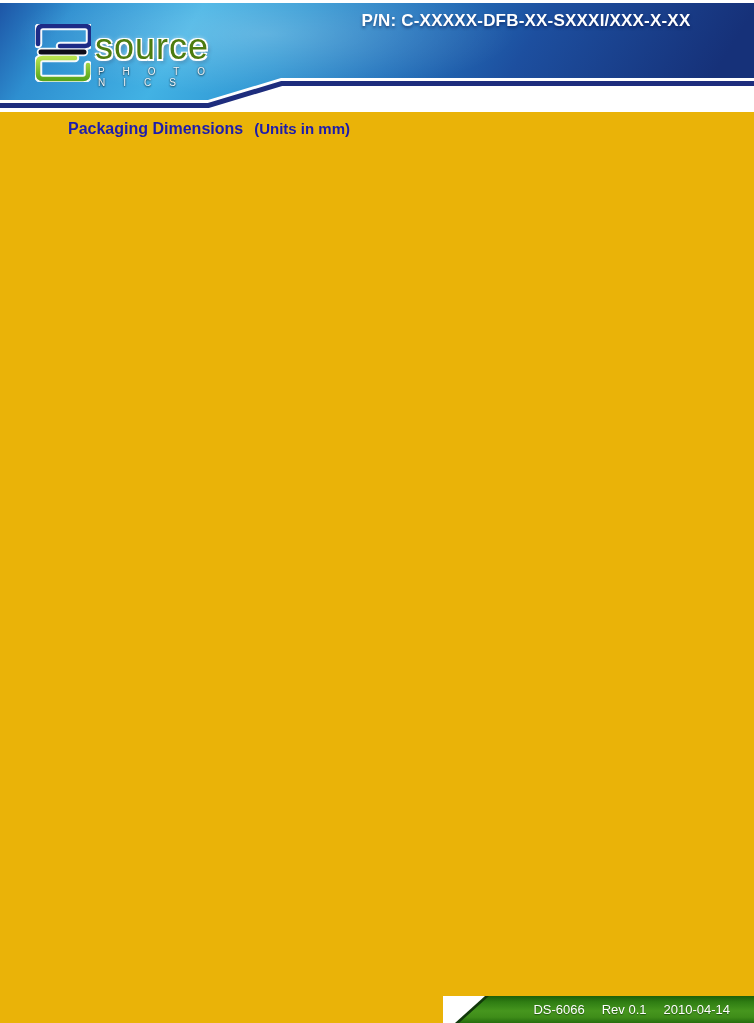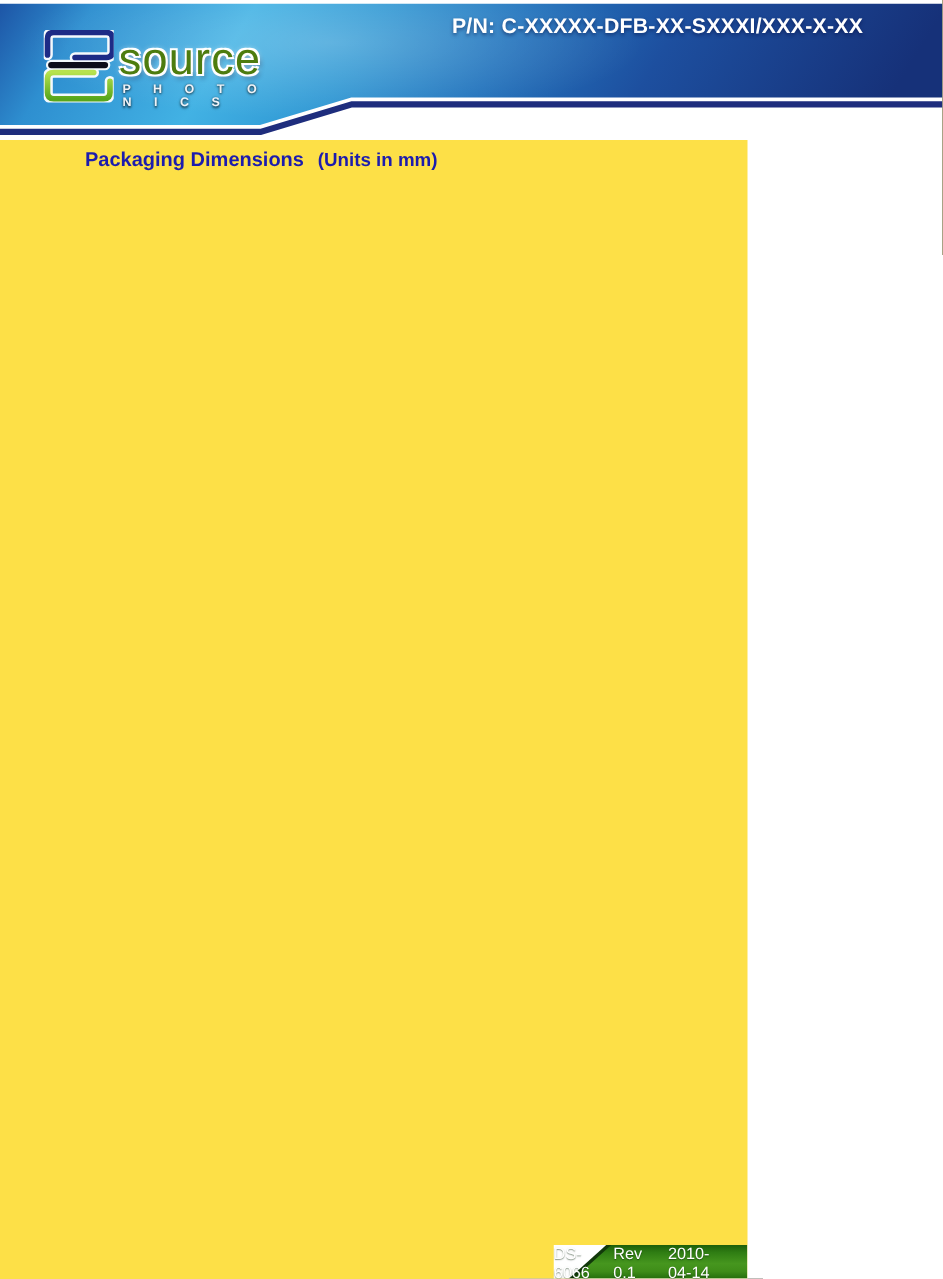--- a/index.html
+++ b/index.html
@@ -14,37 +14,37 @@
   .logo-mark{position:absolute;top:0;left:0;}
   .logo-wordmark{
     position:absolute;left:60px;top:2px;
     font-size:36px;font-weight:400;letter-spacing:1px;color:#4d7c0f;
     text-shadow:-1.5px -1.5px 0 #fff,1.5px -1.5px 0 #fff,-1.5px 1.5px 0 #fff,
                 1.5px 1.5px 0 #fff,0 0 5px rgba(255,255,255,.95),
                 2px 3px 4px rgba(0,10,50,.45);
   }
   .logo-tagline{
     position:absolute;left:63px;top:42px;
-    font-size:10px;font-weight:700;letter-spacing:7.6px;color:#eef3f8;
+    font-size:10px;font-weight:400;letter-spacing:7.6px;color:#eef3f8;
     text-shadow:0 1px 2px rgba(0,0,0,.65),0 0 2px rgba(0,0,0,.4);
   }
   .header-titles{
     position:absolute;left:306px;top:11px;width:440px;text-align:center;color:#fff;
   }
   .pn-title{
     font-size:17px;font-weight:700;letter-spacing:.2px;white-space:nowrap;
     text-shadow:0 2px 3px rgba(0,10,60,.5);
   }
   .pn-subtitle{
     margin-top:3px;font-size:15.5px;font-weight:700;white-space:nowrap;
     text-shadow:0 2px 3px rgba(0,10,60,.5);
   }
   
   .doc-body{
-    position:absolute;top:112px;left:0;width:598px;height:911px;background:#fde047;
+    position:absolute;top:112px;left:0;width:754px;height:911px;background:#eab308;
   }
   .section-line{
     position:absolute;top:8px;left:68px;white-space:nowrap;
     font-weight:700;color:#1c1cae;
   }
   .section-title{font-size:16px;}
   .section-units{font-size:15px;margin-left:11px;}
   .pn-line{
     position:absolute;top:49px;left:262px;white-space:nowrap;
     font-size:13px;font-weight:700;color:#12128e;letter-spacing:.2px;

